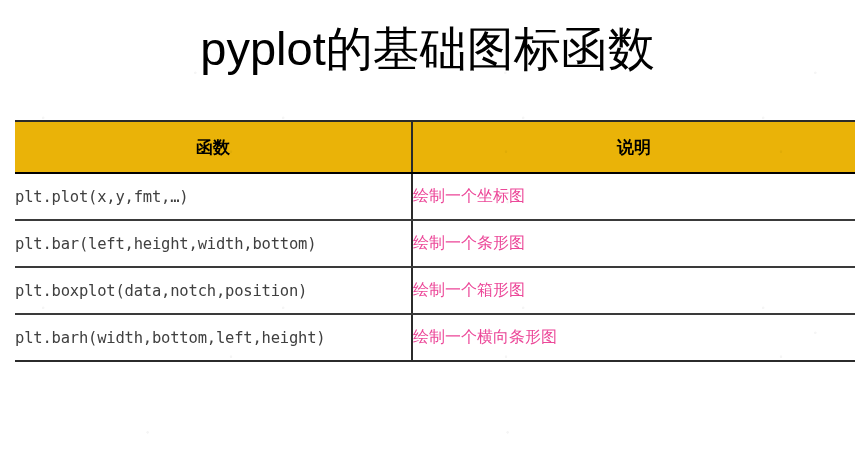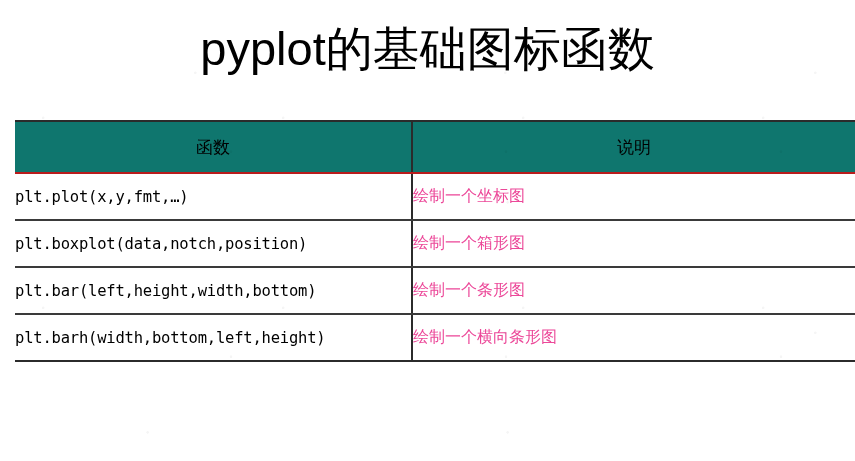--- a/index.html
+++ b/index.html
@@ -61,25 +61,25 @@
   table.fn-table th,
   table.fn-table td {
     padding: 0;
     margin: 0;
     vertical-align: middle;
   }
 
   
   tr.head-row th {
     height: 50px;
-    background: #0f766e;
+    background: #eab308;
     font-size: 17px;
-    font-weight: 400;
+    font-weight: 700;
     text-align: center;
-    border-bottom: 2px solid #b91c1c;
+    border-bottom: 2px solid #000000;
   }
   tr.head-row th.col-sep {
     border-right: 2px solid #2b2b2b;
   }
 
   
   tr.data-row td {
     height: 45px;
     background: #ffffff;
     border-bottom: 2px solid #3a3a3a;
@@ -88,21 +88,21 @@
     border-bottom: none;
   }
 
   td.fn-cell {
     border-right: 2px solid #2b2b2b;
     padding-left: 8px;
     font-family: "DejaVu Sans Mono", "Liberation Mono", monospace;
     font-size: 15.5px;
     letter-spacing: -0.2px;
     white-space: nowrap;
-    color: #000000;
+    color: #404040;
   }
 
   td.desc-cell {
     padding-left: 10px;
     font-family: "Liberation Sans", "DejaVu Sans", sans-serif;
     font-size: 16px;
     white-space: nowrap;
     color: #ec4899;
   }
 
@@ -138,26 +138,26 @@
           <th class="col-sep">函数</th>
           <th>说明</th>
         </tr>
       </thead>
       <tbody>
         <tr class="data-row">
           <td class="fn-cell">plt.plot(x,y,fmt,…)</td>
           <td class="desc-cell">绘制一个坐标图</td>
         </tr>
         <tr class="data-row">
+          <td class="fn-cell">plt.bar(left,height,width,bottom)</td>
+          <td class="desc-cell">绘制一个条形图</td>
+        </tr>
+        <tr class="data-row">
           <td class="fn-cell">plt.boxplot(data,notch,position)</td>
           <td class="desc-cell">绘制一个箱形图</td>
-        </tr>
-        <tr class="data-row">
-          <td class="fn-cell">plt.bar(left,height,width,bottom)</td>
-          <td class="desc-cell">绘制一个条形图</td>
         </tr>
         <tr class="data-row">
           <td class="fn-cell">plt.barh(width,bottom,left,height)</td>
           <td class="desc-cell">绘制一个横向条形图</td>
         </tr>
       </tbody>
     </table>
   </div>
 
   <div class="speckle"></div>

